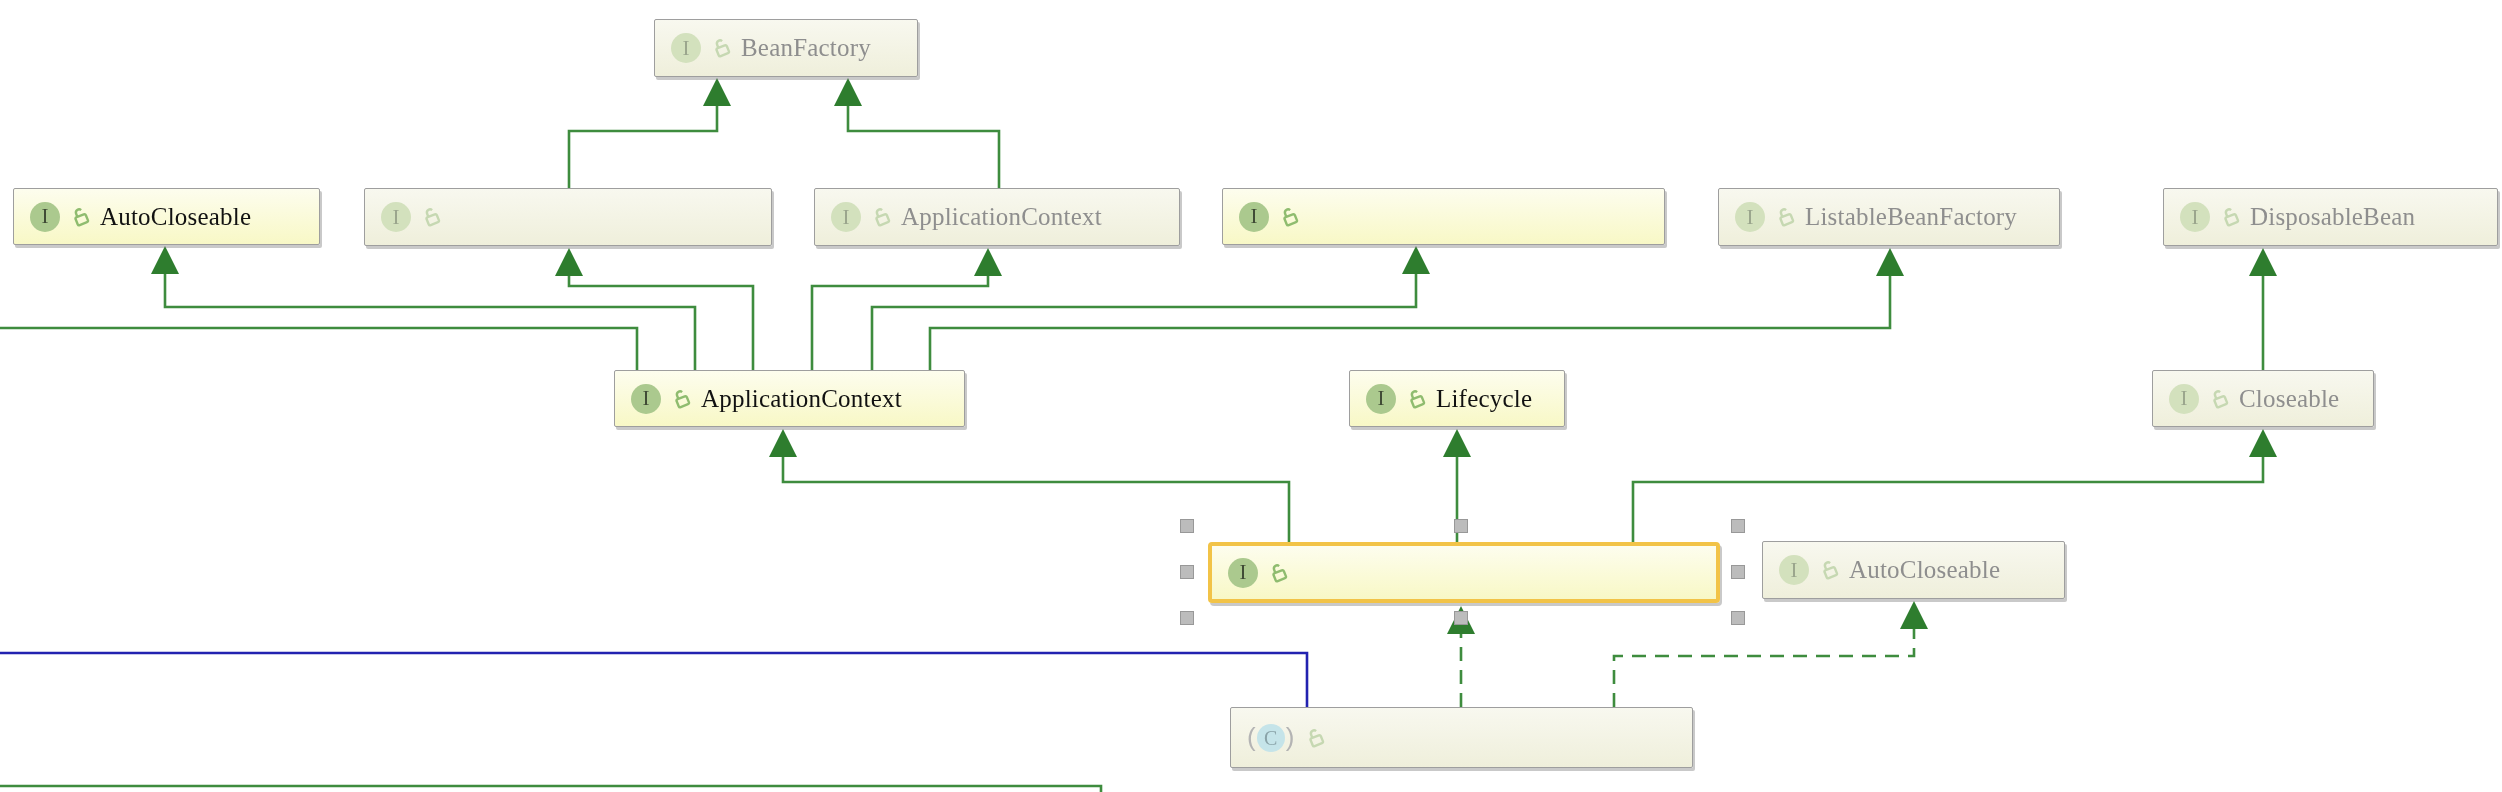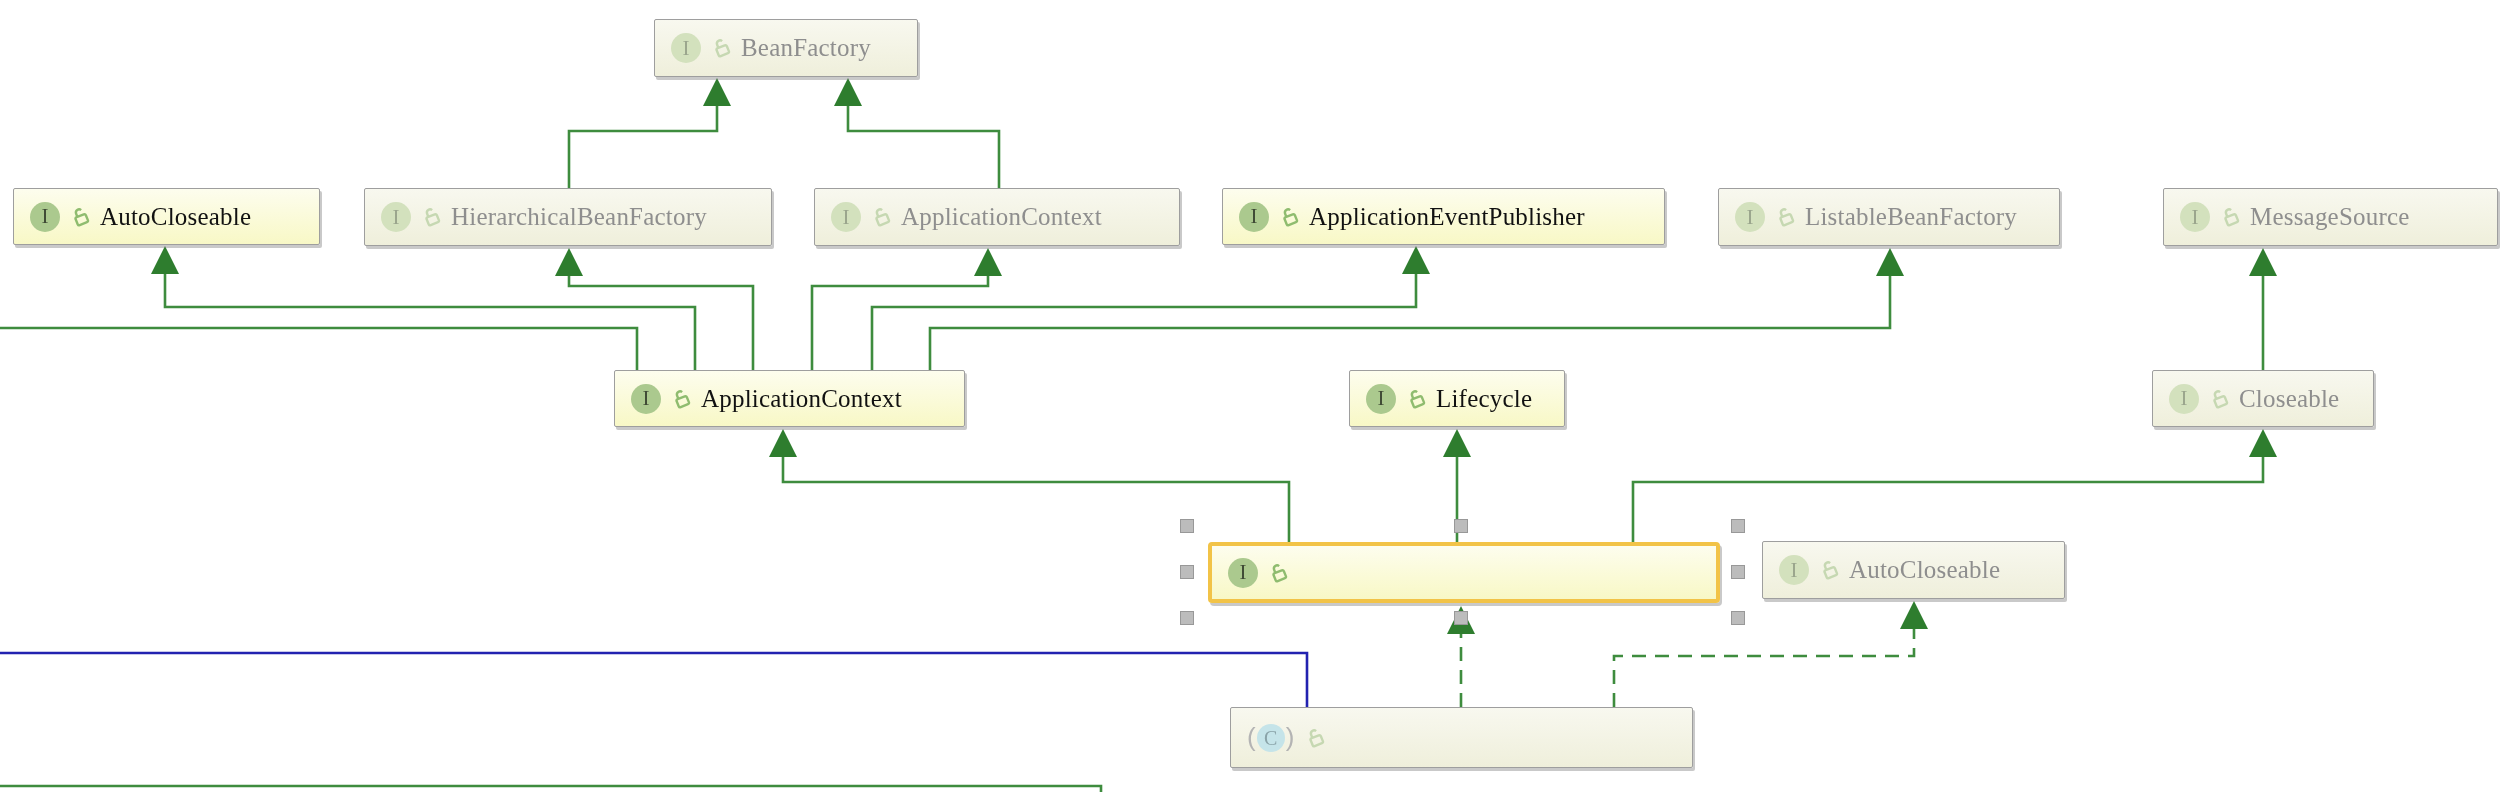--- a/index.html
+++ b/index.html
@@ -116,21 +116,20 @@
   </div>
 
   <div class="node muted" style="left:364px;top:188px;width:408px;height:58px;">
     <span class="ibadge">I</span>
     <svg class="lock" width="20" height="20" viewBox="0 0 20 20">
         <g transform="rotate(-22 10 11)" fill="none" stroke-width="2.4">
           <rect x="5.5" y="9" width="11" height="8.5" rx="1.6"></rect>
           <path d="M8 9 V5.6 a3.2 3.2 0 0 1 6 -1.5"></path>
         </g>
       </svg>
-    <span class="label">HierarchicalBeanFactory</span>
   </div>
 
   <div class="node muted" style="left:814px;top:188px;width:366px;height:58px;">
     <span class="ibadge">I</span>
     <svg class="lock" width="20" height="20" viewBox="0 0 20 20">
         <g transform="rotate(-22 10 11)" fill="none" stroke-width="2.4">
           <rect x="5.5" y="9" width="11" height="8.5" rx="1.6"></rect>
           <path d="M8 9 V5.6 a3.2 3.2 0 0 1 6 -1.5"></path>
         </g>
       </svg>
@@ -138,21 +137,20 @@
   </div>
 
   <div class="node hl" style="left:1222px;top:188px;width:443px;height:57px;">
     <span class="ibadge">I</span>
     <svg class="lock" width="20" height="20" viewBox="0 0 20 20">
         <g transform="rotate(-22 10 11)" fill="none" stroke-width="2.4">
           <rect x="5.5" y="9" width="11" height="8.5" rx="1.6"></rect>
           <path d="M8 9 V5.6 a3.2 3.2 0 0 1 6 -1.5"></path>
         </g>
       </svg>
-    <span class="label">ApplicationEventPublisher</span>
   </div>
 
   <div class="node muted" style="left:1718px;top:188px;width:342px;height:58px;">
     <span class="ibadge">I</span>
     <svg class="lock" width="20" height="20" viewBox="0 0 20 20">
         <g transform="rotate(-22 10 11)" fill="none" stroke-width="2.4">
           <rect x="5.5" y="9" width="11" height="8.5" rx="1.6"></rect>
           <path d="M8 9 V5.6 a3.2 3.2 0 0 1 6 -1.5"></path>
         </g>
       </svg>
@@ -160,21 +158,21 @@
   </div>
 
   <div class="node muted" style="left:2163px;top:188px;width:335px;height:58px;">
     <span class="ibadge">I</span>
     <svg class="lock" width="20" height="20" viewBox="0 0 20 20">
         <g transform="rotate(-22 10 11)" fill="none" stroke-width="2.4">
           <rect x="5.5" y="9" width="11" height="8.5" rx="1.6"></rect>
           <path d="M8 9 V5.6 a3.2 3.2 0 0 1 6 -1.5"></path>
         </g>
       </svg>
-    <span class="label">MessageSource</span>
+    <span class="label">DisposableBean</span>
   </div>
 
   <div class="node hl" style="left:614px;top:370px;width:351px;height:57px;">
     <span class="ibadge">I</span>
     <svg class="lock" width="20" height="20" viewBox="0 0 20 20">
         <g transform="rotate(-22 10 11)" fill="none" stroke-width="2.4">
           <rect x="5.5" y="9" width="11" height="8.5" rx="1.6"></rect>
           <path d="M8 9 V5.6 a3.2 3.2 0 0 1 6 -1.5"></path>
         </g>
       </svg>

